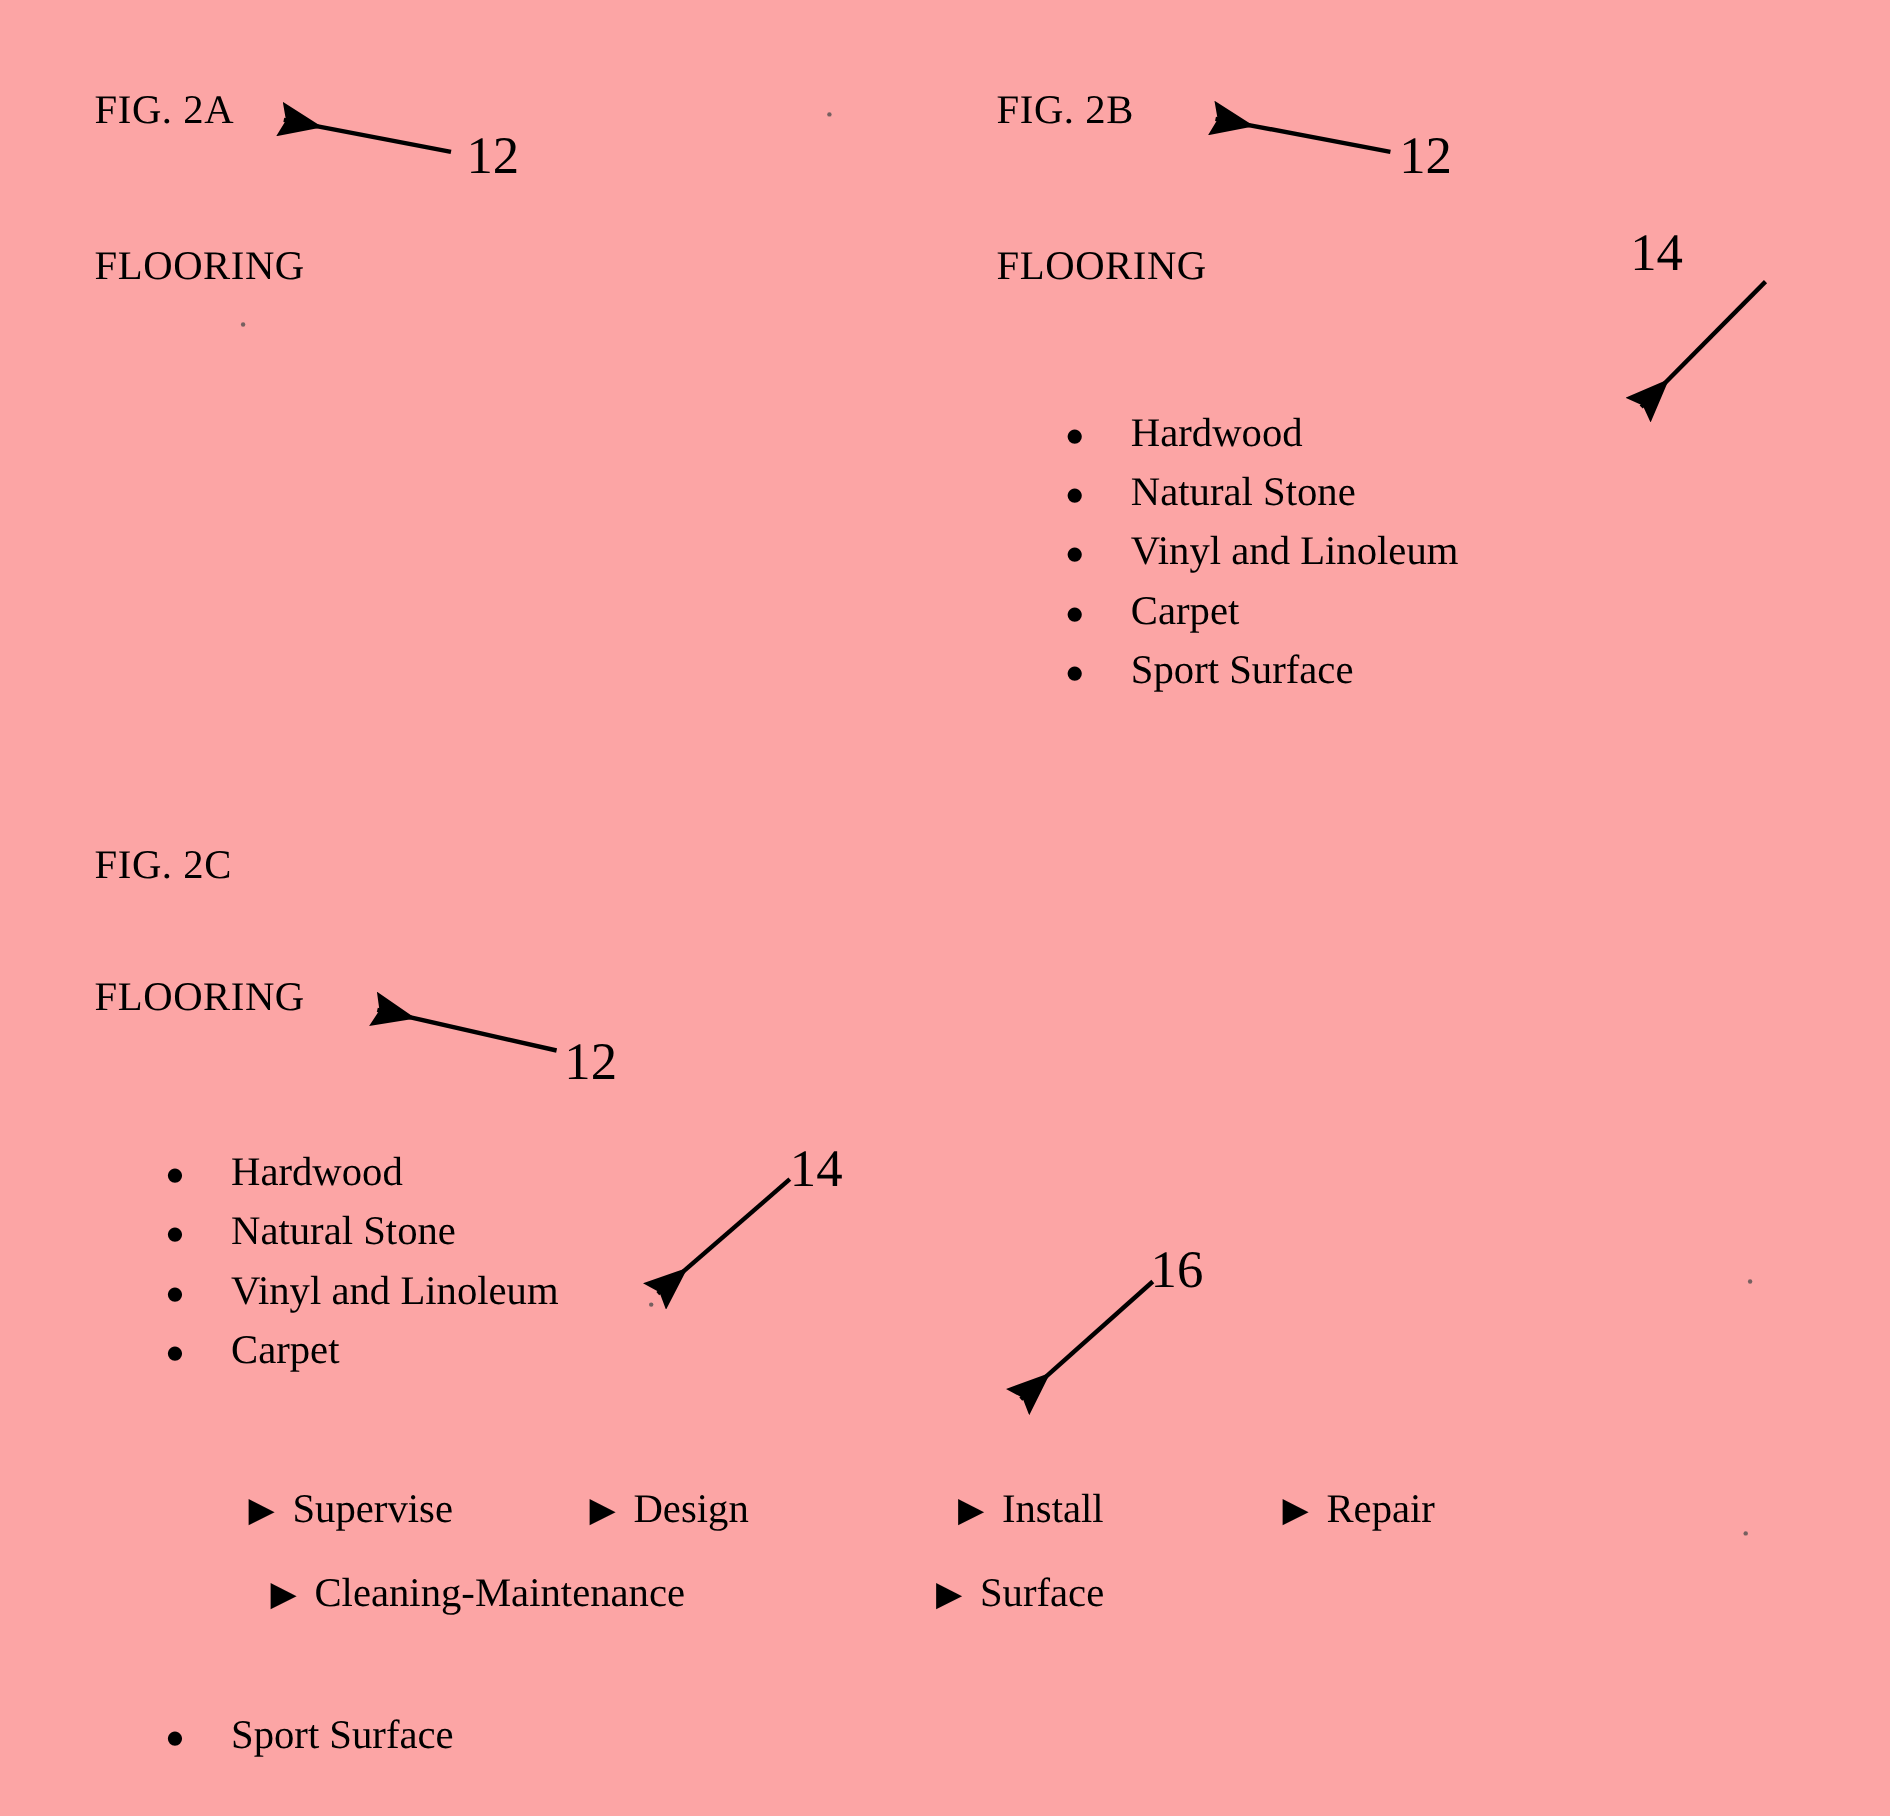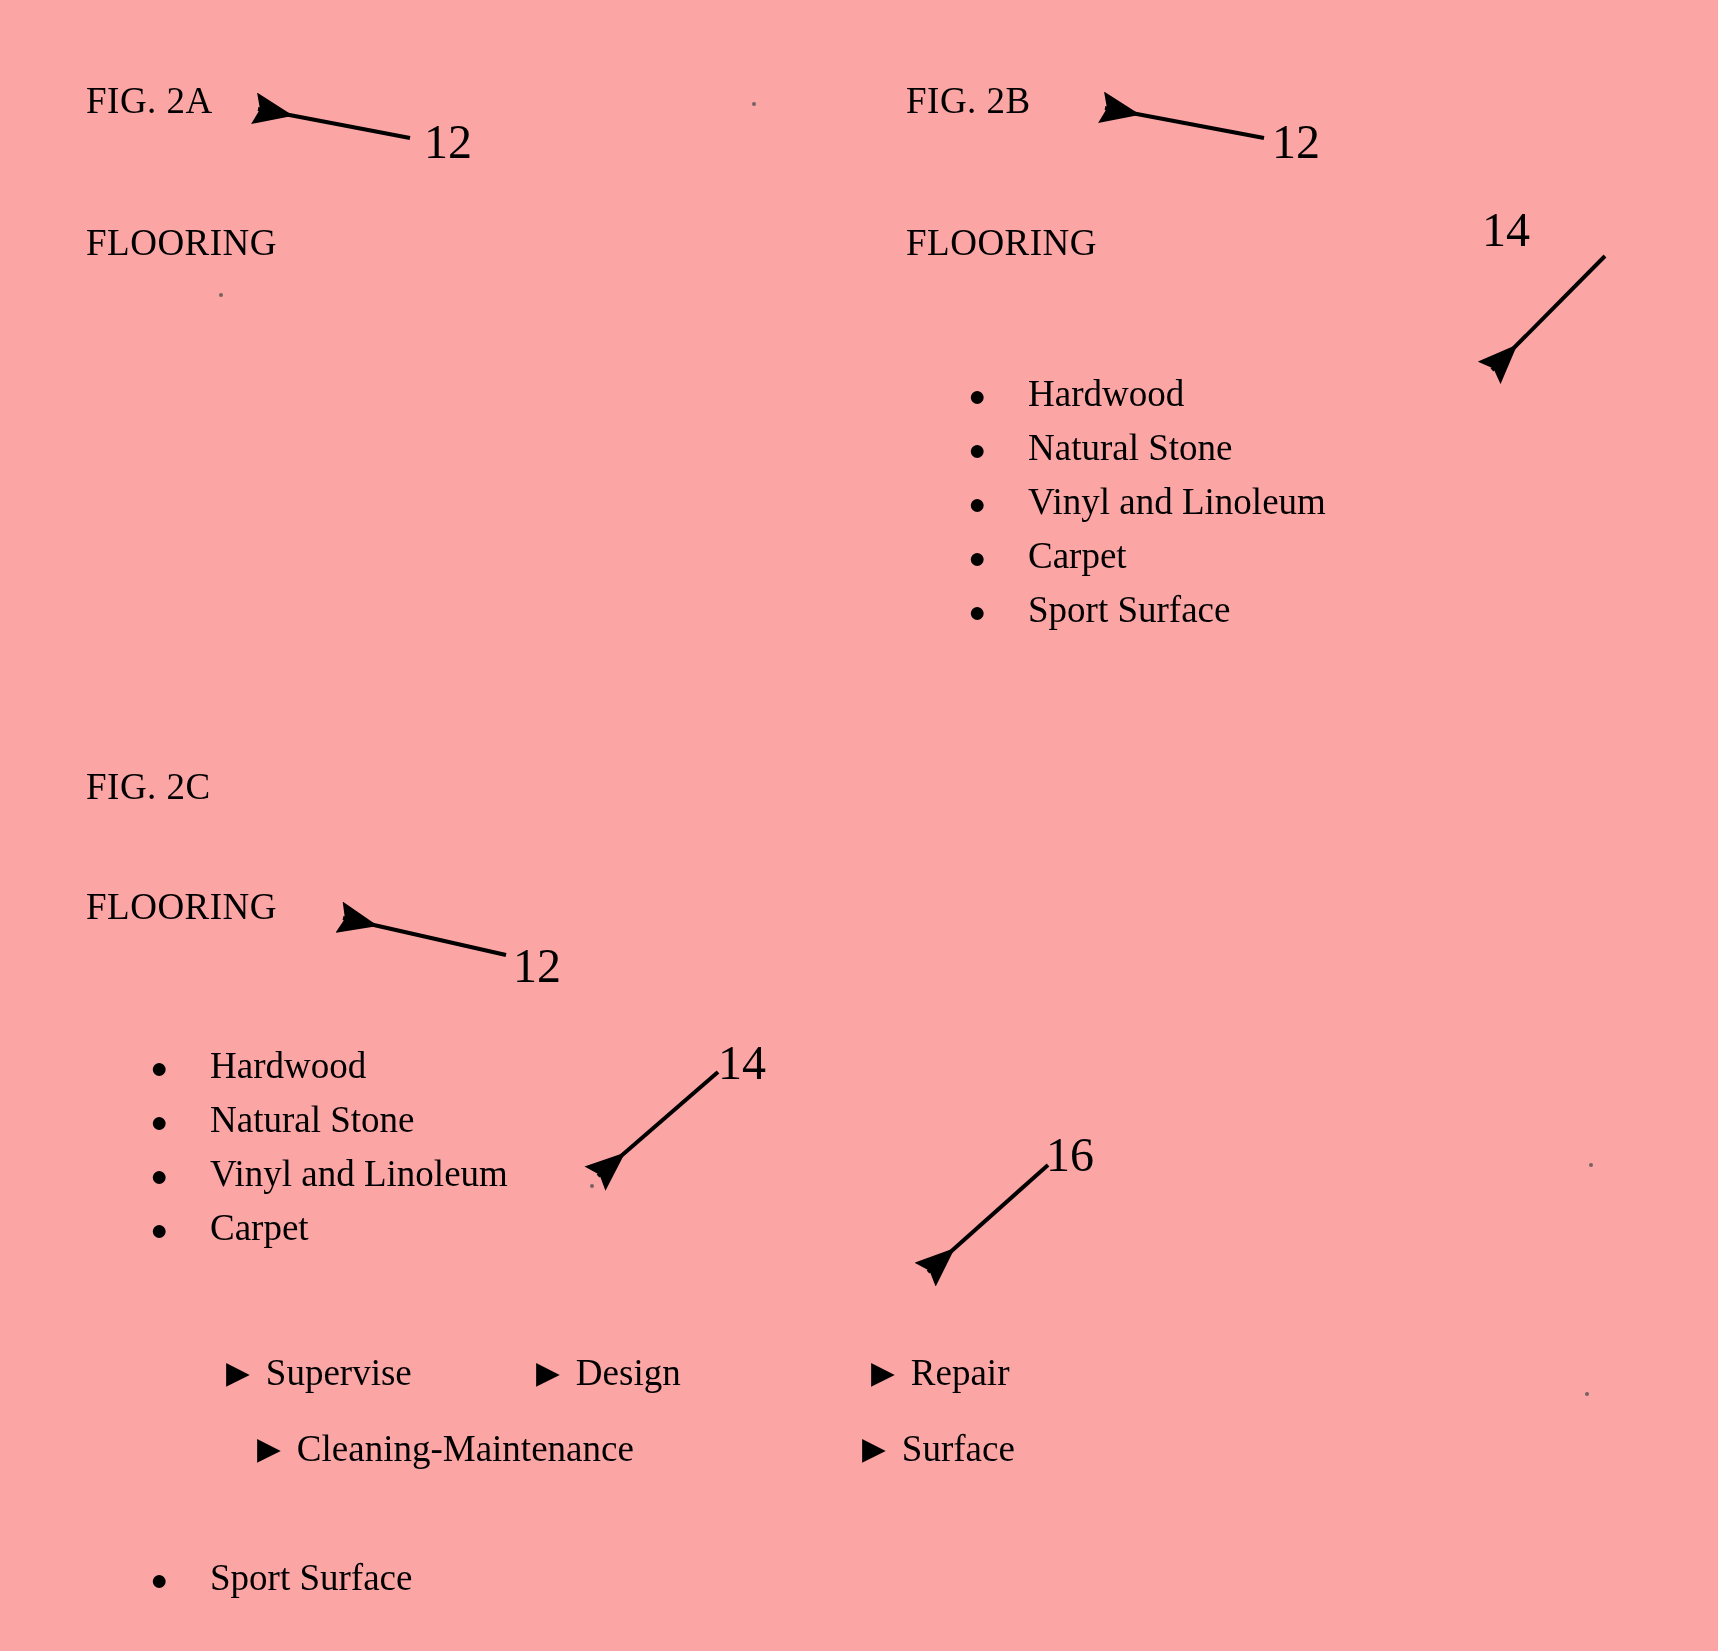--- a/index.html
+++ b/index.html
@@ -168,27 +168,31 @@
 
   <div class="abs sub-row" style="left:226px; top:1348px;">
     <span class="sub-item" style="width:310px;">
       <span class="tri"></span>
       <span>Supervise</span>
     </span>
     <span class="sub-item" style="width:335px;">
       <span class="tri"></span>
       <span>Design</span>
     </span>
+    <span class="sub-item" style="width:295px;">
+      <span class="tri"></span>
+      <span>Install</span>
+    </span>
     <span class="sub-item">
       <span class="tri"></span>
       <span>Repair</span>
     </span>
   </div>
 
-  <div class="abs sub-row" style="left:226px; top:1424px;padding-left:31px;">
+  <div class="abs sub-row" style="left:215px; top:1424px;padding-left:31px;">
     <span class="sub-item" style="width:605px;">
       <span class="tri"></span>
       <span>Cleaning-Maintenance</span>
     </span>
     <span class="sub-item">
       <span class="tri"></span>
       <span>Surface</span>
     </span>
   </div>
 

